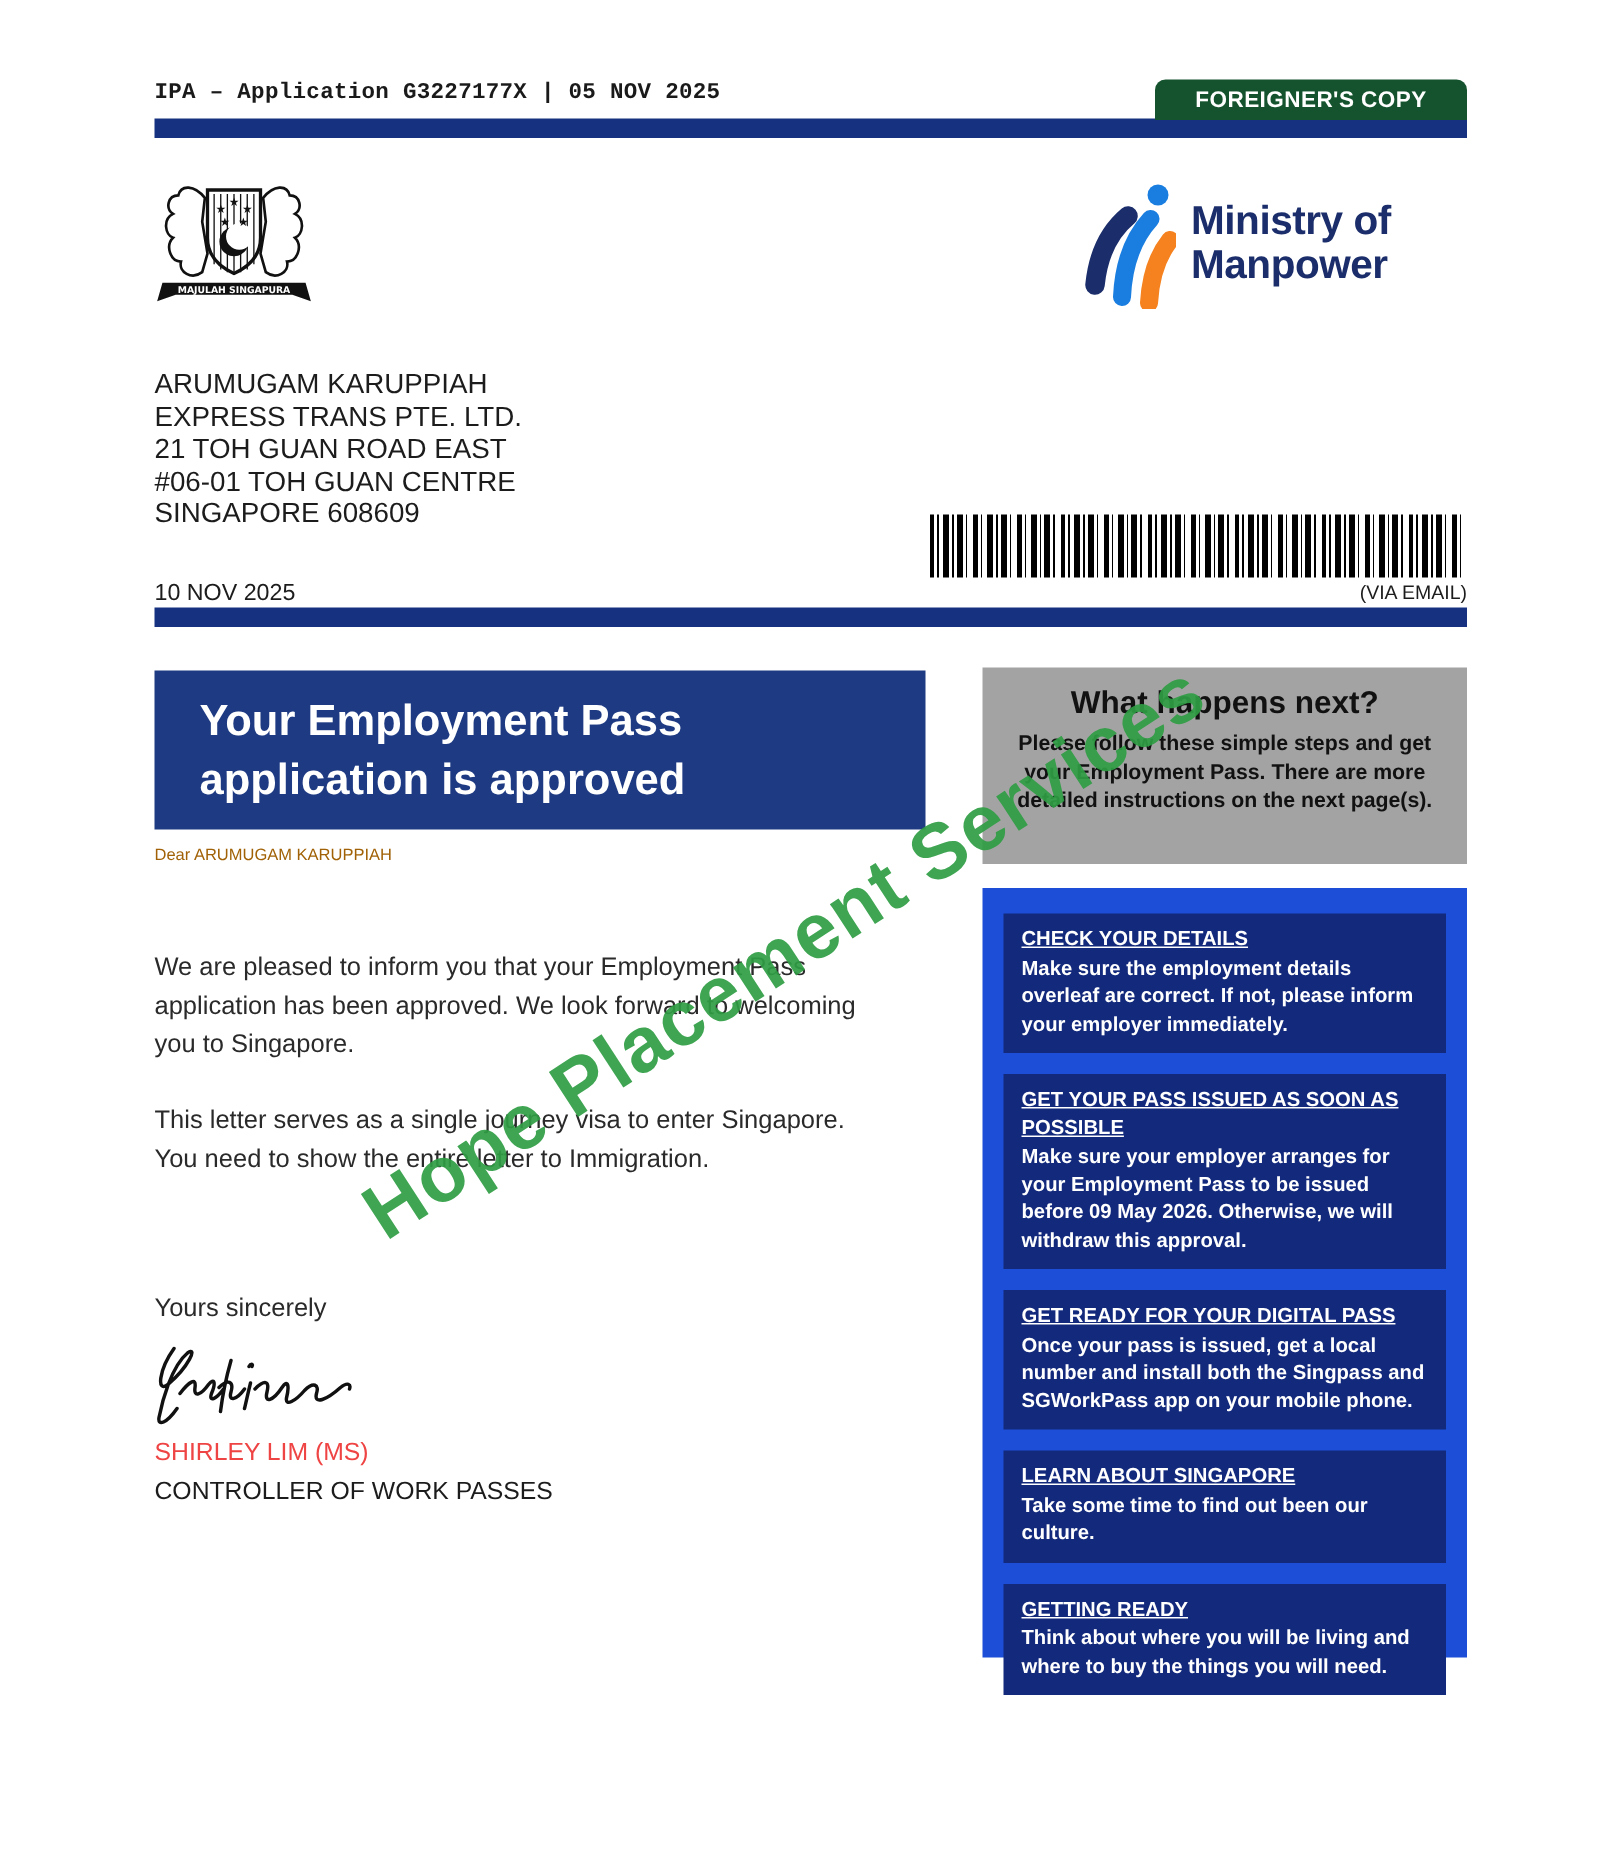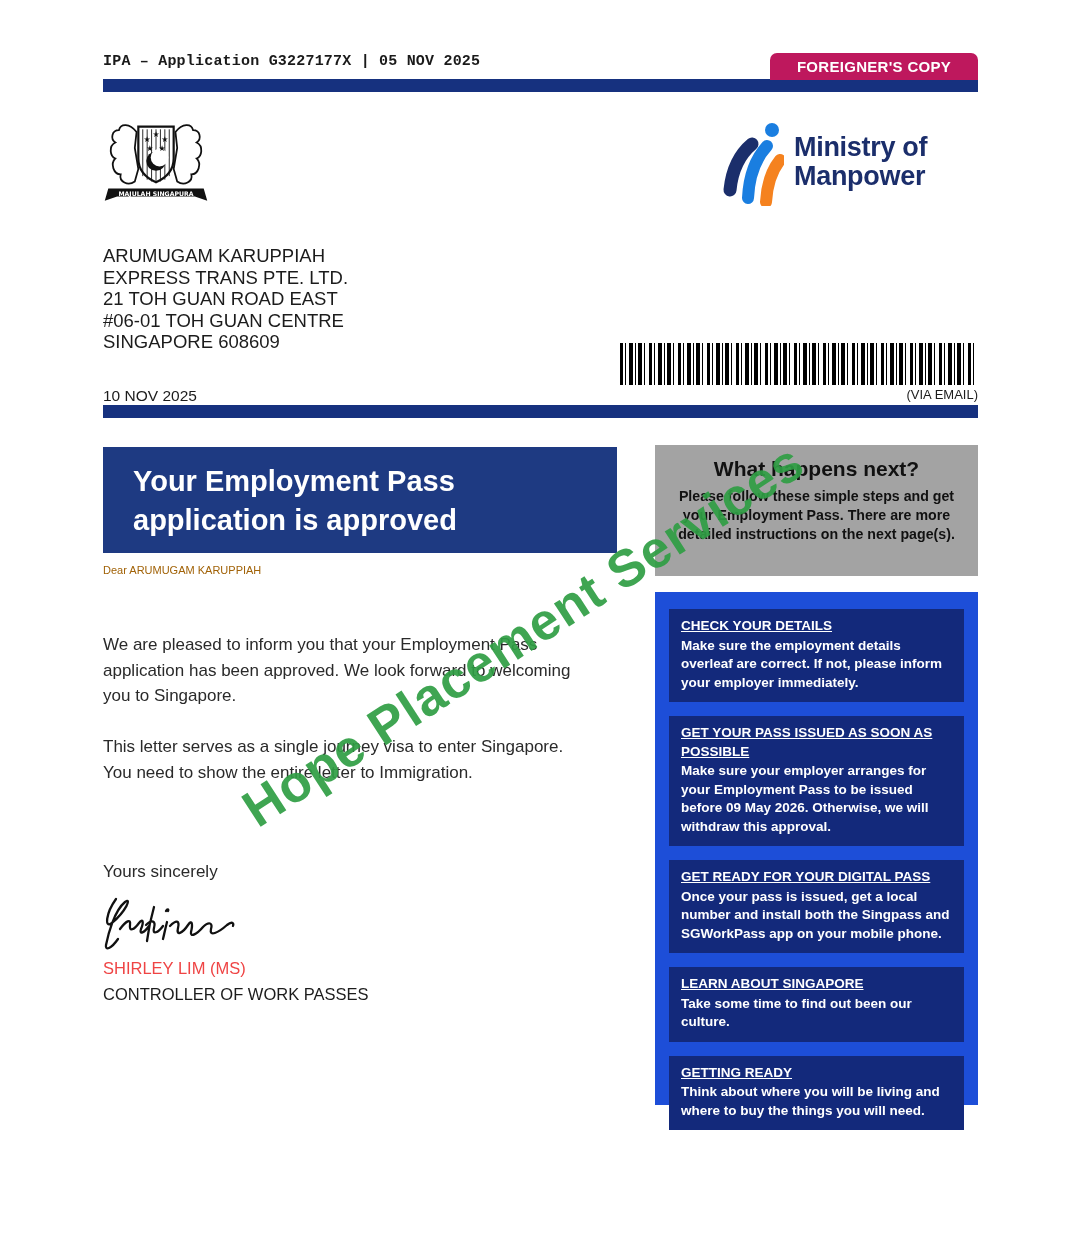--- a/index.html
+++ b/index.html
@@ -5,21 +5,21 @@
   html,body{margin:0;padding:0;background:#e8e8e8;}
   *{box-sizing:border-box;}
   .page{
     position:relative;width:1080px;height:1235px;margin:0 auto;background:#ffffff;
     font-family:"Liberation Sans", sans-serif;color:#222;overflow:hidden;
   }
   
   .hdr-title{position:absolute;left:103px;top:53px;font-size:15px;font-weight:bold;color:#1a1a1a;letter-spacing:.2px;font-family:Liberation Mono, monospace;}
   .hdr-bar{position:absolute;left:103px;top:79px;width:875px;height:13px;background:#16317f;}
   .foreigner-box{
-    position:absolute;left:770px;top:53px;width:208px;height:27px;background:#be185d;
+    position:absolute;left:770px;top:53px;width:208px;height:27px;background:#14532d;
     border-radius:7px 7px 0 0;display:flex;align-items:center;justify-content:center;
     color:#fff;font-weight:bold;font-size:15px;letter-spacing:.3px;
   }
   
   .crest{position:absolute;left:103px;top:112px;}
   .mom-logo{position:absolute;left:722px;top:118px;display:flex;align-items:center;}
   .mom-text{margin-left:10px;color:#1b2e6b;font-weight:bold;font-size:27px;line-height:29px;letter-spacing:-.3px;}
   
   .addr{position:absolute;left:103px;top:245px;font-size:18.5px;line-height:21.5px;color:#1c1c1c;}
   

